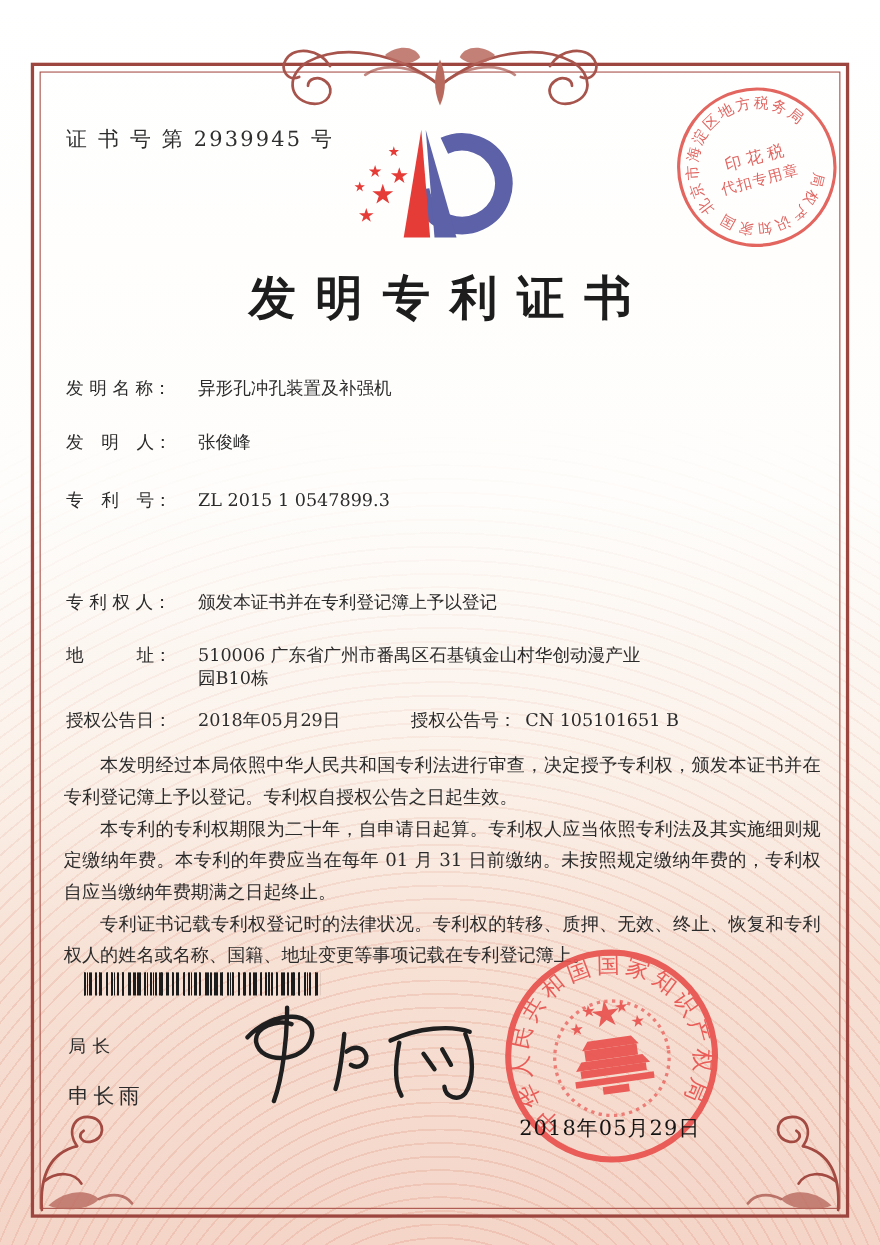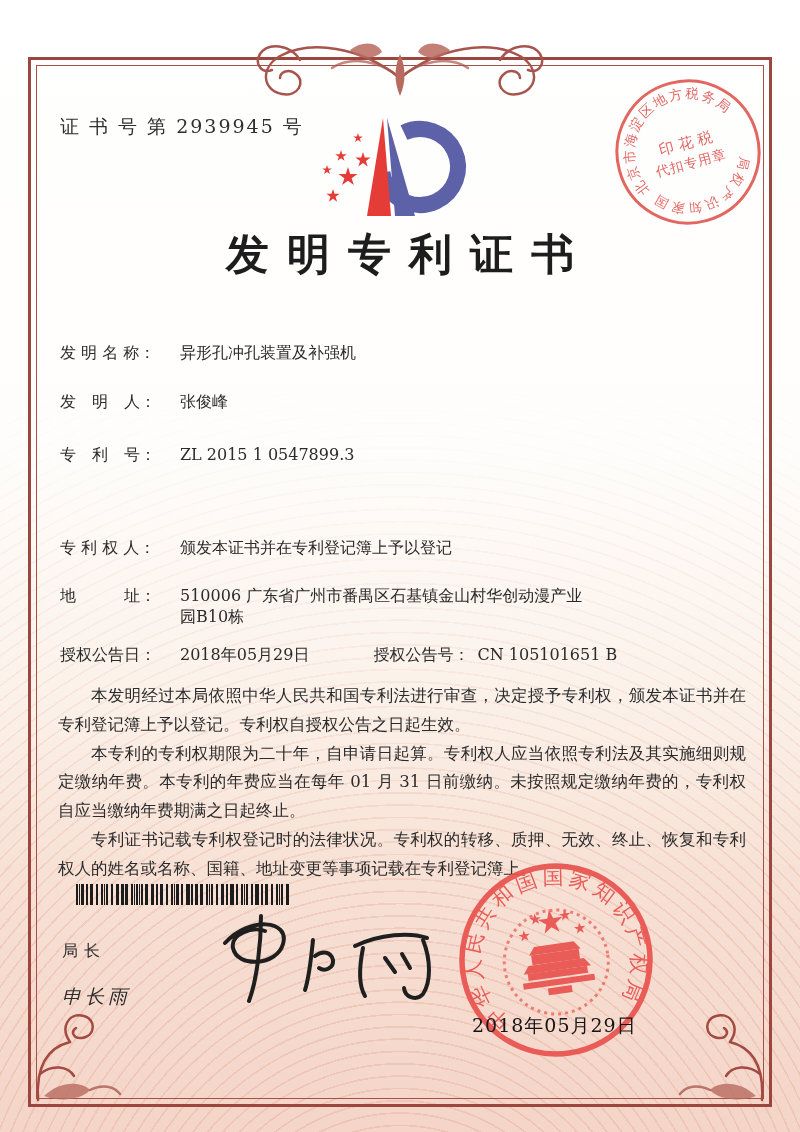--- a/index.html
+++ b/index.html
@@ -11,36 +11,36 @@
   .bg-waves{
     position:absolute;inset:0;pointer-events:none;
     background:repeating-radial-gradient(120% 95% at 50% 118%,rgba(213,120,96,0.18) 0 1.5px,rgba(255,255,255,0) 1.5px 11px);
     -webkit-mask-image:linear-gradient(180deg,transparent 0 34%,rgba(0,0,0,.45) 58%,#000 82%);
             mask-image:linear-gradient(180deg,transparent 0 34%,rgba(0,0,0,.45) 58%,#000 82%);
   }
   .frame-outer{position:absolute;left:28px;top:57px;right:28px;bottom:25px;border:3px solid #9c463f;}
   .frame-inner{position:absolute;left:36px;top:65px;right:36px;bottom:33px;border:1px solid #a85048;}
   .abs{position:absolute;}
   .cert-no{left:60px;top:114px;font-size:19px;letter-spacing:2px;color:#2e2e2e;}
-  .title{left:0;top:226px;width:100%;text-align:center;font-size:43px;font-weight:bold;
+  .title{left:0;top:242px;width:100%;text-align:center;font-size:43px;font-weight:bold;
          letter-spacing:.42em;padding-left:.42em;box-sizing:border-box;color:#1d1d1d;}
   .frow{position:absolute;left:60px;white-space:nowrap;}
   .flabel{display:inline-block;min-width:112px;}
   .fvalue{display:inline-block;margin-left:8px;white-space:pre-line;vertical-align:top;max-width:520px;}
   .grant2{margin-left:64px;}
   .bodytext{left:58px;top:682px;width:688px;font-size:16.5px;line-height:28.8px;text-align:justify;}
   .bodytext p{margin:0;text-indent:2em;}
   .barcode{left:76px;top:884px;width:215px;height:21px;
     background:
       repeating-linear-gradient(90deg,#1c1c1c 0 2px,transparent 2px 5px),
       repeating-linear-gradient(90deg,#1c1c1c 0 1px,transparent 1px 7px),
       repeating-linear-gradient(90deg,transparent 0 3px,#1c1c1c 3px 4px,transparent 4px 11px);
   }
   .director-title{left:62px;top:941px;font-size:16px;letter-spacing:6px;}
-  .director-name{left:62px;top:984px;font-size:19px;letter-spacing:4px;font-style:italic;}
+  .director-name{left:62px;top:984px;font-size:19px;letter-spacing:4px;}
   .seal-date{left:472px;top:1013px;font-size:19px;letter-spacing:1px;color:#141414;z-index:6;}
   .footer{left:0;top:1066px;width:100%;text-align:center;font-size:15px;letter-spacing:1px;color:#333;}
   .sig{left:195px;top:898px;z-index:3;}
   .big-seal{left:456px;top:860px;z-index:4;opacity:.92;}
   .tax-seal{left:610px;top:74px;opacity:.9;}
   .logo{left:303px;top:110px;}
   .ornament-top{left:150px;top:16px;}
   .corner{bottom:28px;z-index:2;}
   .corner.left{left:30px;}
   .corner.right{right:30px;transform:scaleX(-1);}

